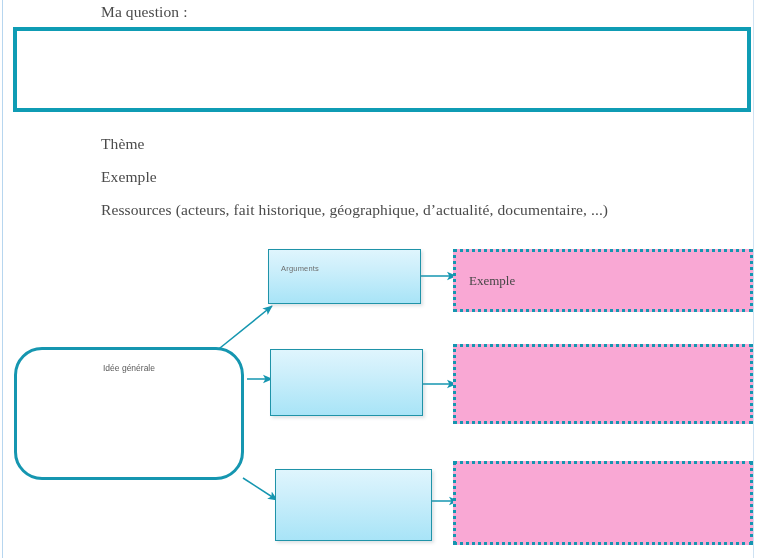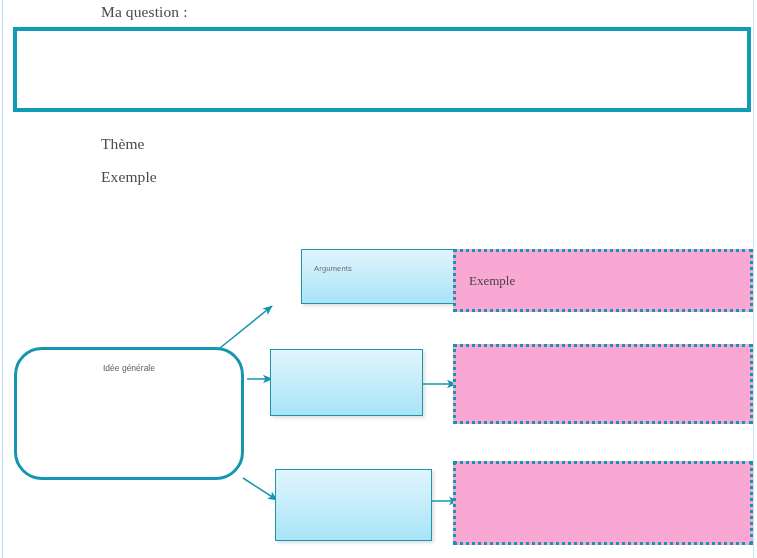--- a/index.html
+++ b/index.html
@@ -115,21 +115,21 @@
   }
   .arg-node .node-label {
     position: absolute;
     left: 12px;
     top: 14px;
     font-size: 7.5px;
     color: #6d6d6d;
     font-family: "Liberation Sans", sans-serif;
     letter-spacing: .2px;
   }
-  .arg-1 { left: 268px; top: 249px; width: 153px; height: 55px; margin-left: 33px; }
+  .arg-1 { left: 268px; top: 249px; width: 153px; height: 55px; }
   .arg-2 { left: 270px; top: 349px; width: 153px; height: 67px; }
   .arg-3 { left: 275px; top: 469px; width: 157px; height: 72px; }
 
   
   .ex-node {
     border: 3px dotted #1596b0;
     background: #f9a8d4;
   }
   .ex-node .node-label {
     position: absolute;
@@ -149,20 +149,21 @@
 
   <div class="page-rule left"></div>
   <div class="page-rule right"></div>
 
   <div class="question-label">Ma question :</div>
 
   <div class="answer-frame"></div>
 
   <div class="field-line l1">Thème</div>
   <div class="field-line l2">Exemple</div>
+  <div class="field-line l3">Ressources (acteurs, fait historique, géographique, d’actualité, documentaire, ...)</div>
 
   <svg id="diagram" viewBox="0 0 757 558" width="757" height="558">
     <defs>
       <marker id="arrowhead" markerWidth="7" markerHeight="7" refX="6" refY="3.2" orient="auto" markerUnits="strokeWidth">
         <path d="M0,0.4 L6.6,3.2 L0,6 L1.6,3.2 Z" fill="#1596b0"></path>
       </marker>
     </defs>
 
     <line x1="215" y1="352" x2="272" y2="306" stroke="#1596b0" stroke-width="1.5" marker-end="url(#arrowhead)"></line>
 

